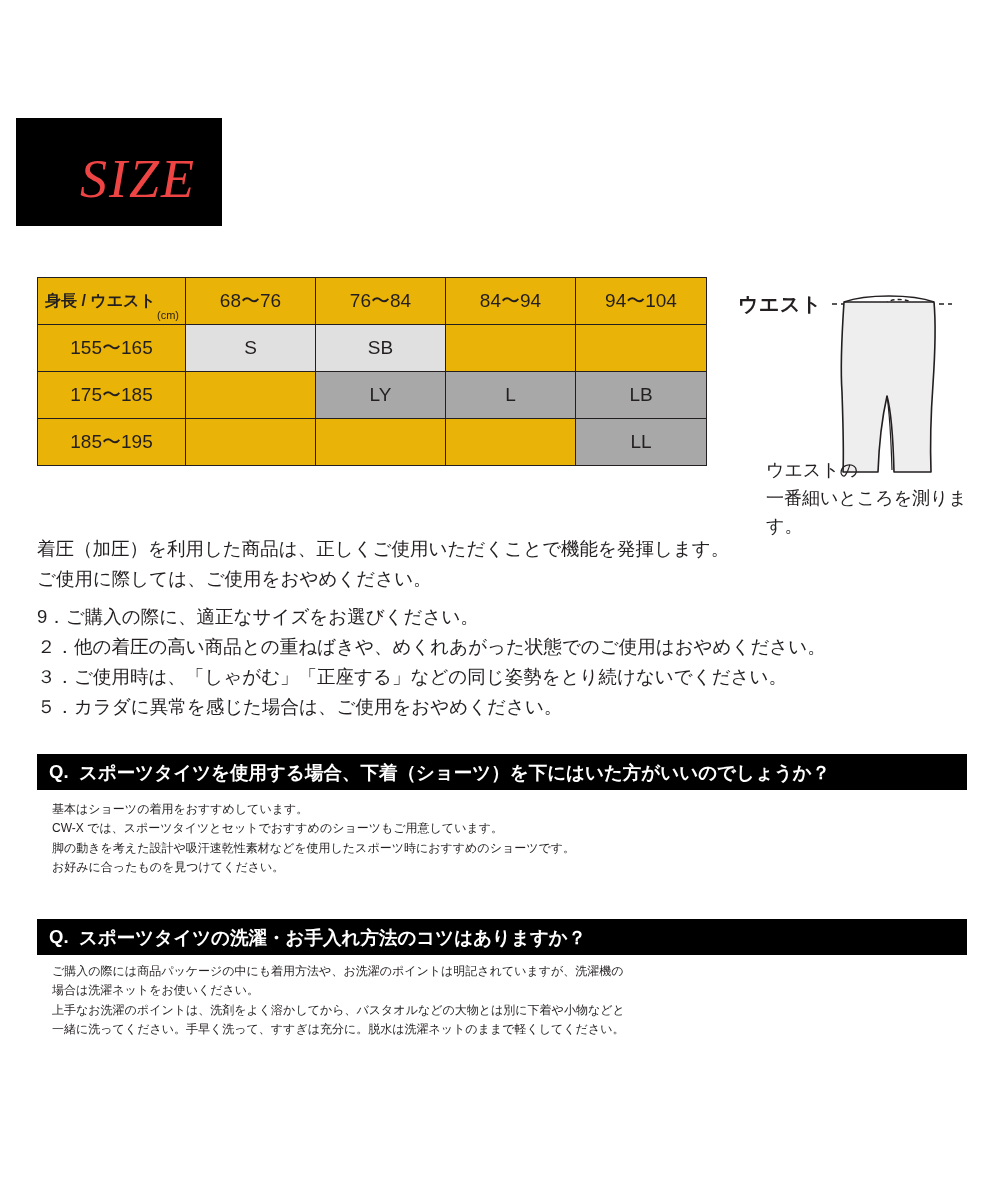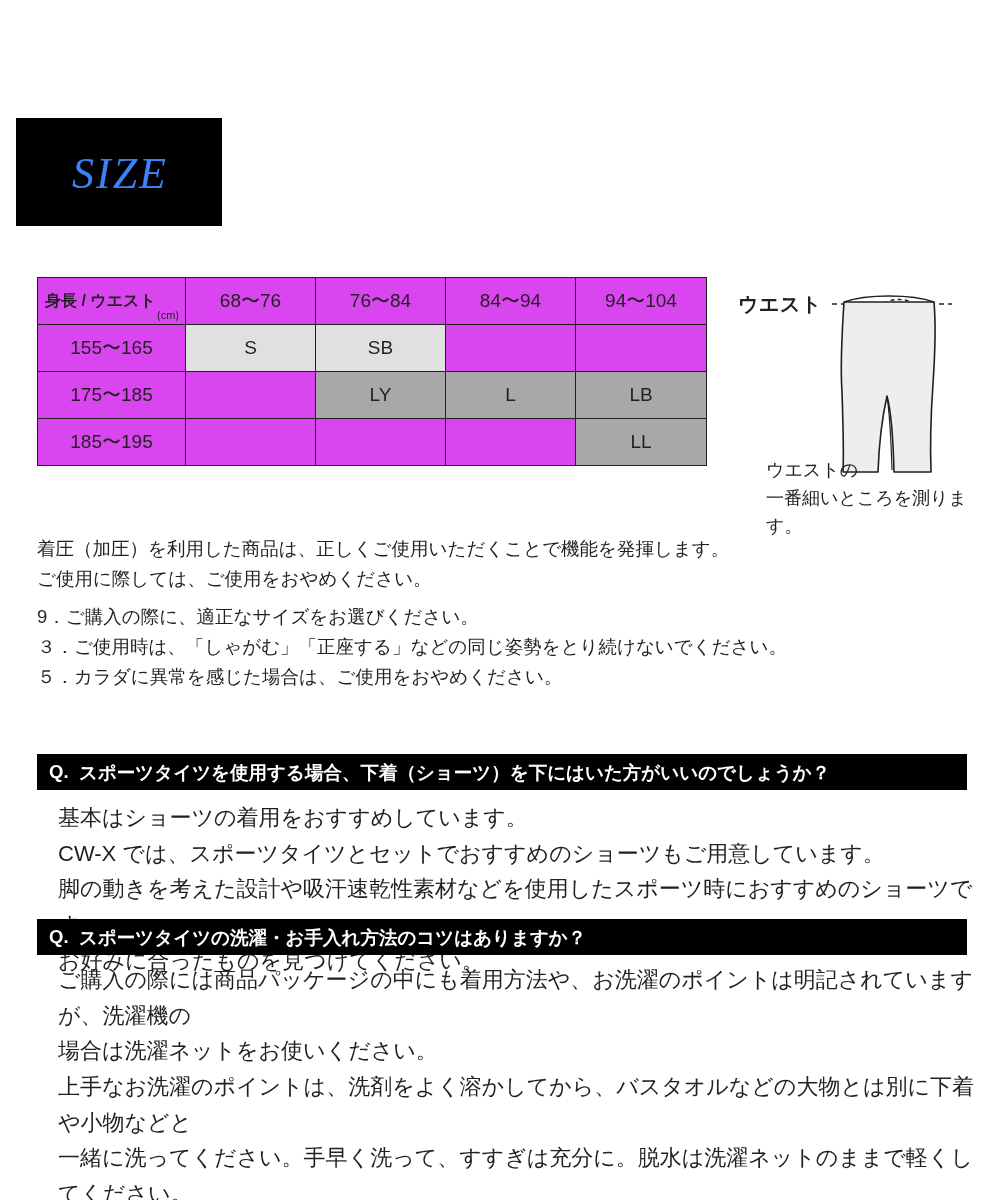--- a/index.html
+++ b/index.html
@@ -18,24 +18,24 @@
   .size-banner {
     position: absolute;
     left: 16px;
     top: 118px;
     width: 206px;
     height: 108px;
     background: #000000;
   }
   .size-banner .label {
     position: absolute;
-    left: 56px;
+    left: 64px;
     top: 30px;
-    color: #3b82f6;
-    font-size: 44px;
+    color: #ef4444;
+    font-size: 54px;
     font-style: italic;
     letter-spacing: 2px;
     font-family: "Liberation Serif", serif;
     font-weight: 400;
   }
 
   
   .size-table-wrap {
     position: absolute;
     left: 37px;
@@ -48,21 +48,21 @@
     table-layout: fixed;
   }
   table.size-table td, table.size-table th {
     border: 1px solid #231f20;
     height: 47px;
     text-align: center;
     vertical-align: middle;
     font-size: 19px;
     font-weight: 400;
     padding: 0;
-    background: #d946ef;
+    background: #eab308;
   }
   table.size-table th.corner {
     font-size: 16px;
     font-weight: 700;
     text-align: left;
     padding-left: 7px;
     position: relative;
     line-height: 1.1;
   }
   table.size-table th.corner .cm {
@@ -138,23 +138,23 @@
   }
   .qbar .qmark {
     width: 42px;
     text-align: left;
     padding-left: 12px;
     flex: none;
   }
   .qbar .qtext { flex: 1 1 auto; }
   .abody {
     position: absolute;
-    left: 58px;
+    left: 52px;
     width: 930px;
-    font-size: 22px;
+    font-size: 12px;
     line-height: 1.62;
   }
   .abody p { margin: 0; }
 
   #qbar1 { top: 754px; }
   #abody1 { top: 800px; }
   #qbar2 { top: 919px; }
   #abody2 { top: 962px; }
 </style>
 </head>
@@ -232,20 +232,21 @@
   <div>一番細いところを測ります。</div>
 </div>
 
 <div class="notes">
   <p class="lead">
     <span>着圧（加圧）を利用した商品は、正しくご使用いただくことで機能を発揮します。</span><br>
     <span>ご使用に際しては、ご使用をおやめください。</span>
   </p>
   <ol>
     <li>9．ご購入の際に、適正なサイズをお選びください。</li>
+    <li>２．他の着圧の高い商品との重ねばきや、めくれあがった状態でのご使用はおやめください。</li>
     <li>３．ご使用時は、「しゃがむ」「正座する」などの同じ姿勢をとり続けないでください。</li>
     <li>５．カラダに異常を感じた場合は、ご使用をおやめください。</li>
   </ol>
 </div>
 
 <div class="qbar" id="qbar1">
   <span class="qmark">Q.</span>
   <span class="qtext">スポーツタイツを使用する場合、下着（ショーツ）を下にはいた方がいいのでしょうか？</span>
 </div>
 <div class="abody" id="abody1">

